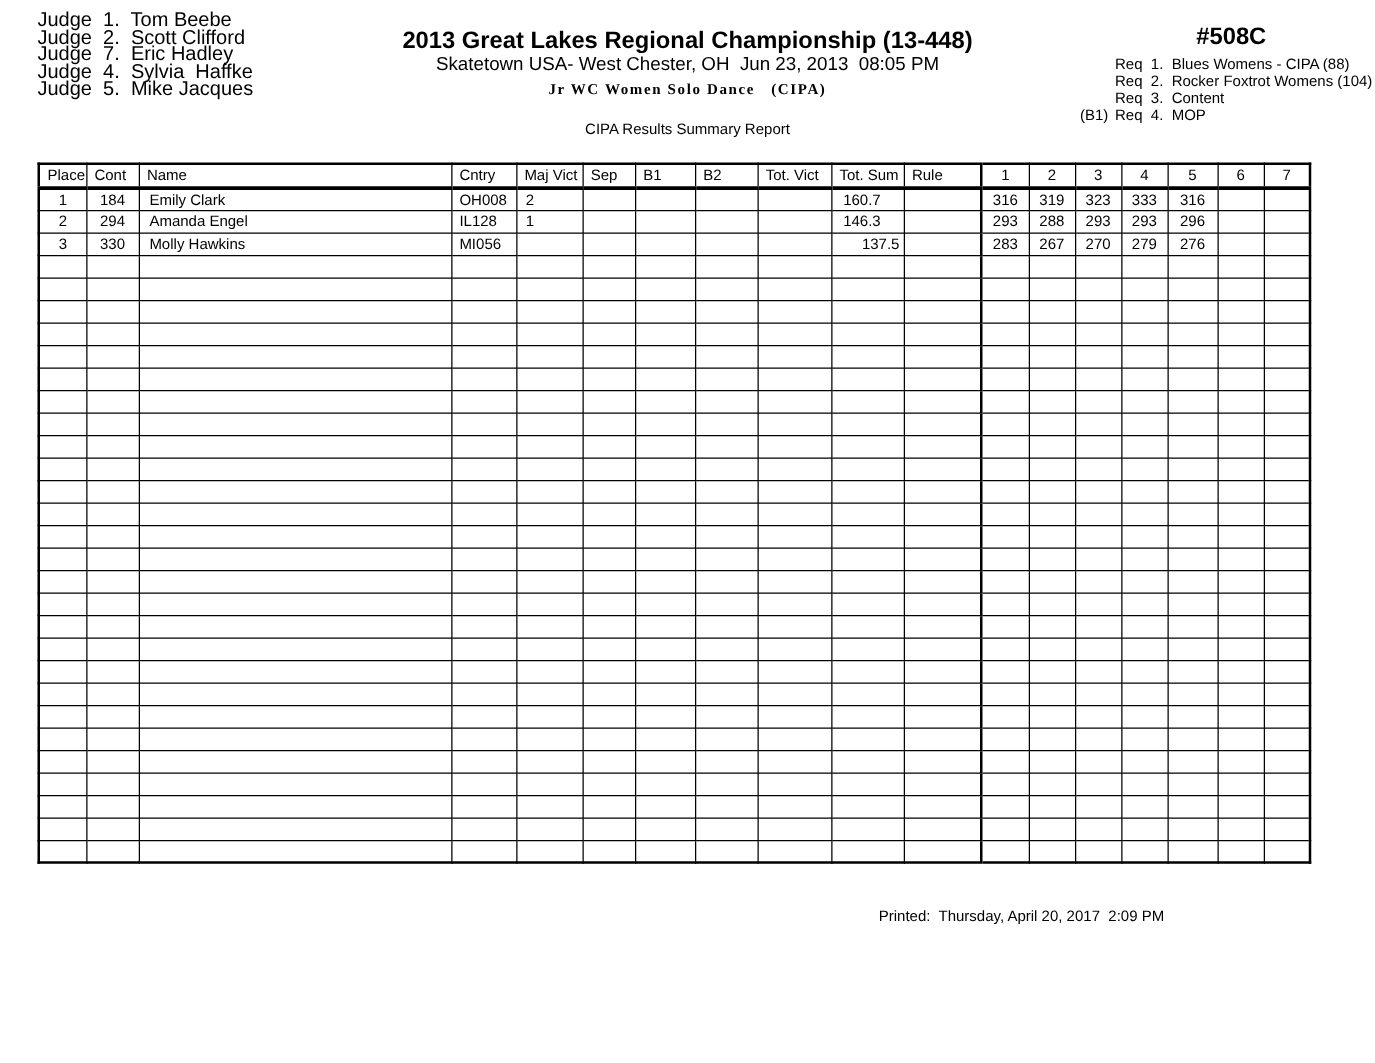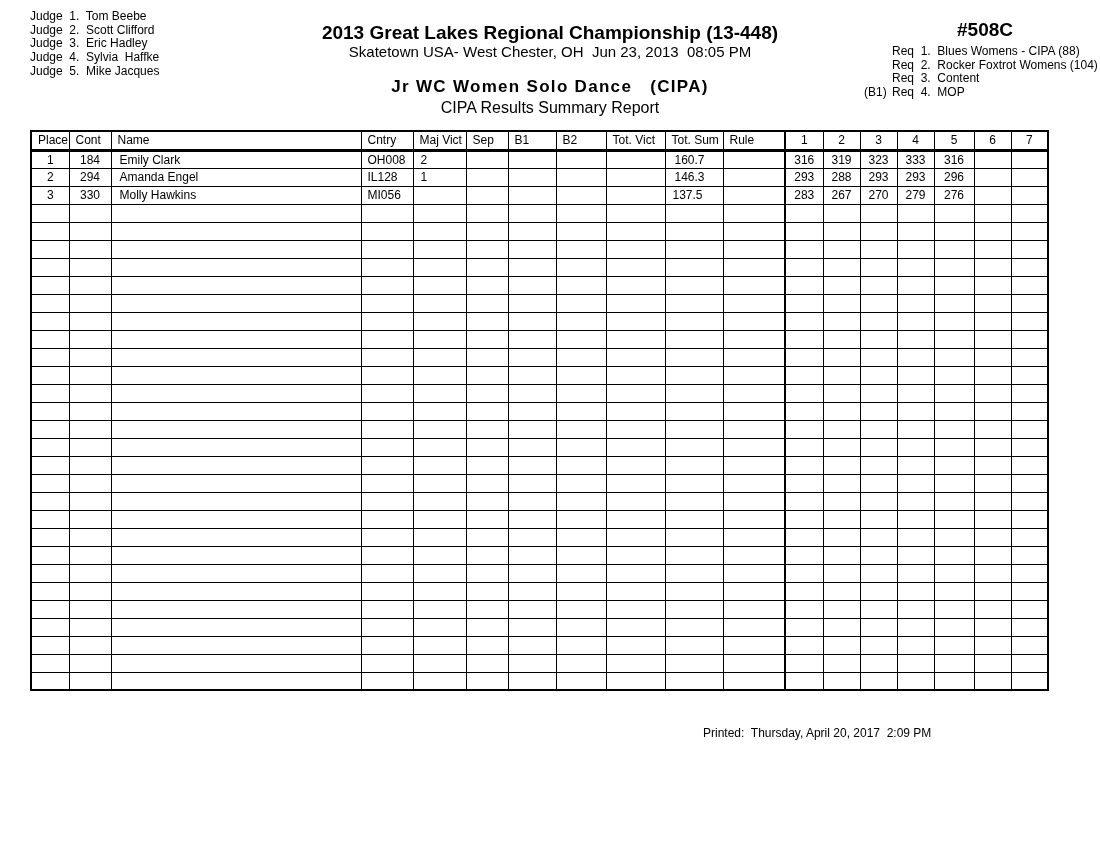--- a/index.html
+++ b/index.html
@@ -5,30 +5,30 @@
   * { box-sizing: border-box; }
   html, body { margin: 0; padding: 0; }
   body {
     width: 1100px; height: 850px;
     background: #ffffff; color: #000000;
     font-family: "Liberation Sans", sans-serif;
     position: relative; overflow: hidden;
   }
   .judges {
     position: absolute; left: 30px; top: 10px;
-    font-size: 12px; line-height: 13.7px; white-space: pre;
+    font-size: 16px; line-height: 13.7px; white-space: pre;
   }
   .center-head {
     position: absolute; left: 0; top: 22px; width: 1100px;
     text-align: center;
   }
   .title1 { font-size: 19px; font-weight: bold; line-height: 21px; }
   .title2 { font-size: 15px; line-height: 17px; white-space: pre; }
-  .title3 { font-size: 17px; font-weight: bold; letter-spacing: 1.3px; line-height: 21px; margin-top: 16px; white-space: pre; }
-  .title4 { font-size: 16px; line-height: 19px; margin-top: 1px; }
+  .title3 { font-size: 12px; font-weight: bold; letter-spacing: 1.3px; line-height: 21px; margin-top: 1px; white-space: pre; font-family: Liberation Serif, serif; }
+  .title4 { font-size: 12px; line-height: 19px; margin-top: 12px; }
   .right-block {
     position: absolute; left: 864px; top: 20px; width: 242px;
     font-size: 12px;
   }
   .heat { text-align: center; font-size: 19px; font-weight: bold; line-height: 20px; margin-bottom: 5px; }
   .req-line { display: flex; line-height: 13.7px; white-space: pre; }
   .req-prefix { width: 28px; flex: 0 0 28px; }
   table.results {
     position: absolute; left: 30px; top: 130px;
     border-collapse: collapse; table-layout: fixed;
@@ -47,21 +47,21 @@
   .footer {
     position: absolute; left: 688px; top: 726px;
     font-size: 12px; white-space: pre; margin-left: 15px;
   }
 </style>
 </head>
 <body>
 
 <div class="page">
 
-  <div class="judges"><div>Judge  1.  Tom Beebe</div><div>Judge  2.  Scott Clifford</div><div>Judge  3.  Eric Hadley</div><div>Judge  4.  Sylvia  Haffke</div><div>Judge  5.  Mike Jacques</div></div>
+  <div class="judges"><div>Judge  1.  Tom Beebe</div><div>Judge  2.  Scott Clifford</div><div>Judge  7.  Eric Hadley</div><div>Judge  4.  Sylvia  Haffke</div><div>Judge  5.  Mike Jacques</div></div>
 
   <div class="center-head">
     <div class="title1">2013 Great Lakes Regional Championship (13-448)</div>
     <div class="title2">Skatetown USA- West Chester, OH  Jun 23, 2013  08:05 PM</div>
     <div class="title3">Jr WC Women Solo Dance   (CIPA)</div>
     <div class="title4">CIPA Results Summary Report</div>
   </div>
 
   <div class="right-block">
     <div class="heat">#508C</div>
@@ -140,21 +140,21 @@
         <tr>
           <td class="ac">3</td>
           <td class="ac">330</td>
           <td class="al" style="padding-left: 8px;">Molly Hawkins</td>
           <td class="al">MI056</td>
           <td class="al" style="padding-left: 7px;"></td>
           <td class="al"></td>
           <td class="al"></td>
           <td class="al"></td>
           <td class="al"></td>
-          <td class="al" style="padding-left: 7px;">137.5</td>
+          <td class="al" style="padding-left: 24px;">137.5</td>
           <td class="al"></td>
           <td class="ac tl">283</td>
           <td class="ac">267</td>
           <td class="ac">270</td>
           <td class="ac">279</td>
           <td class="ac">276</td>
           <td class="ac"></td>
           <td class="ac"></td>
         </tr>
         <tr>

